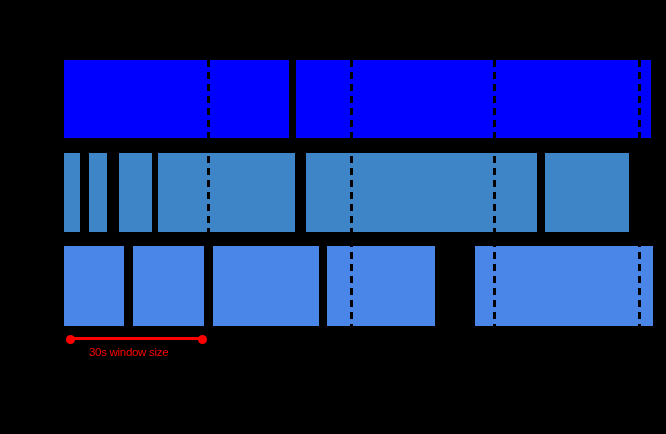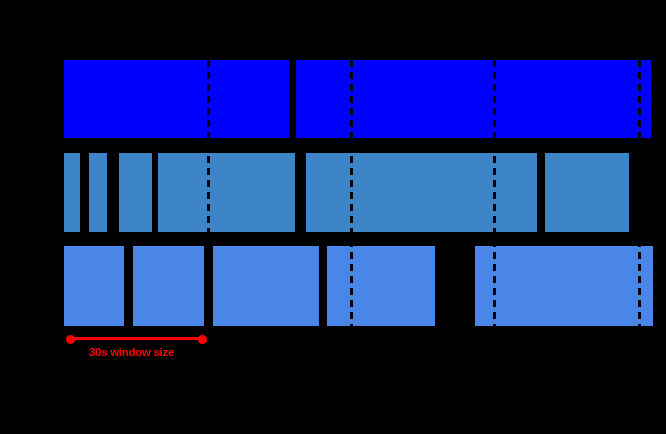--- a/index.html
+++ b/index.html
@@ -27,21 +27,21 @@
     height: 3px;
   }
   .dot {
     position: absolute;
     width: 9px;
     height: 9px;
     border-radius: 50%;
   }
   #window-size-label {
     position: absolute;
-    font-weight: bold;
+    font-weight: normal;
     font-size: 11.5px;
     letter-spacing: -0.3px;
     white-space: nowrap;
   }
 </style>
 </head>
 <body>
 
 <div id="stage" style="background: rgb(0, 0, 0);">
   <div id="bars-layer">

